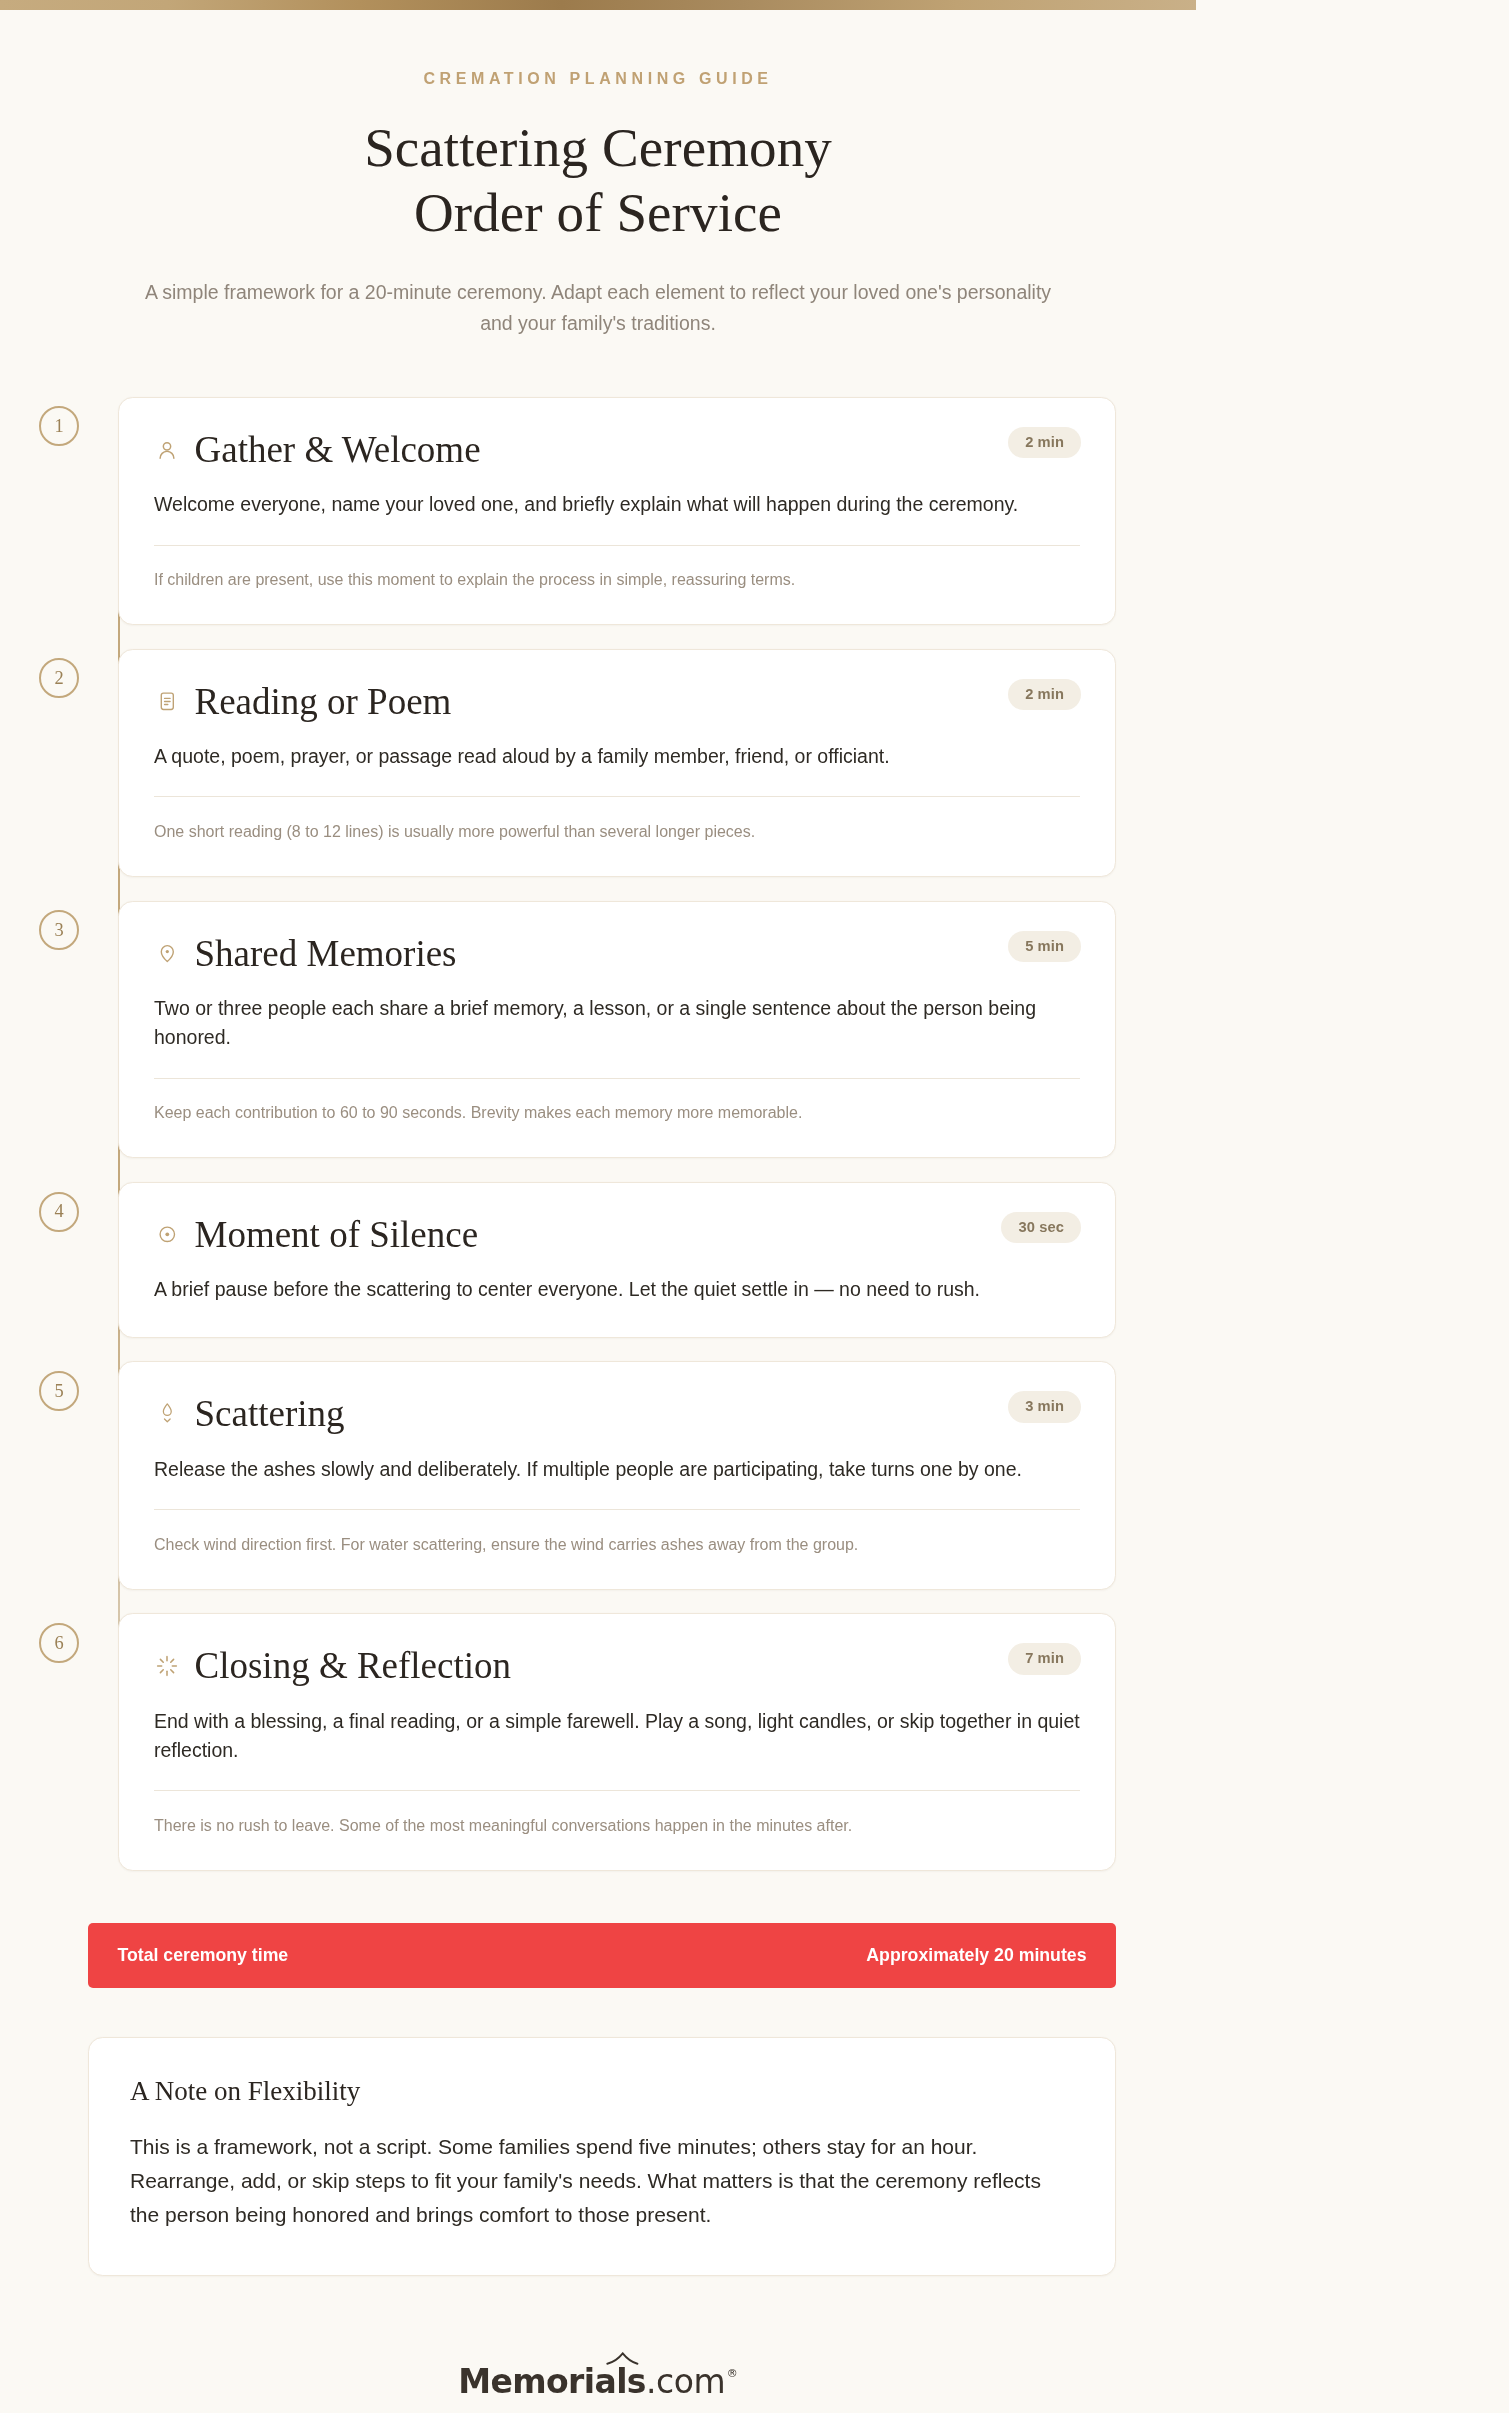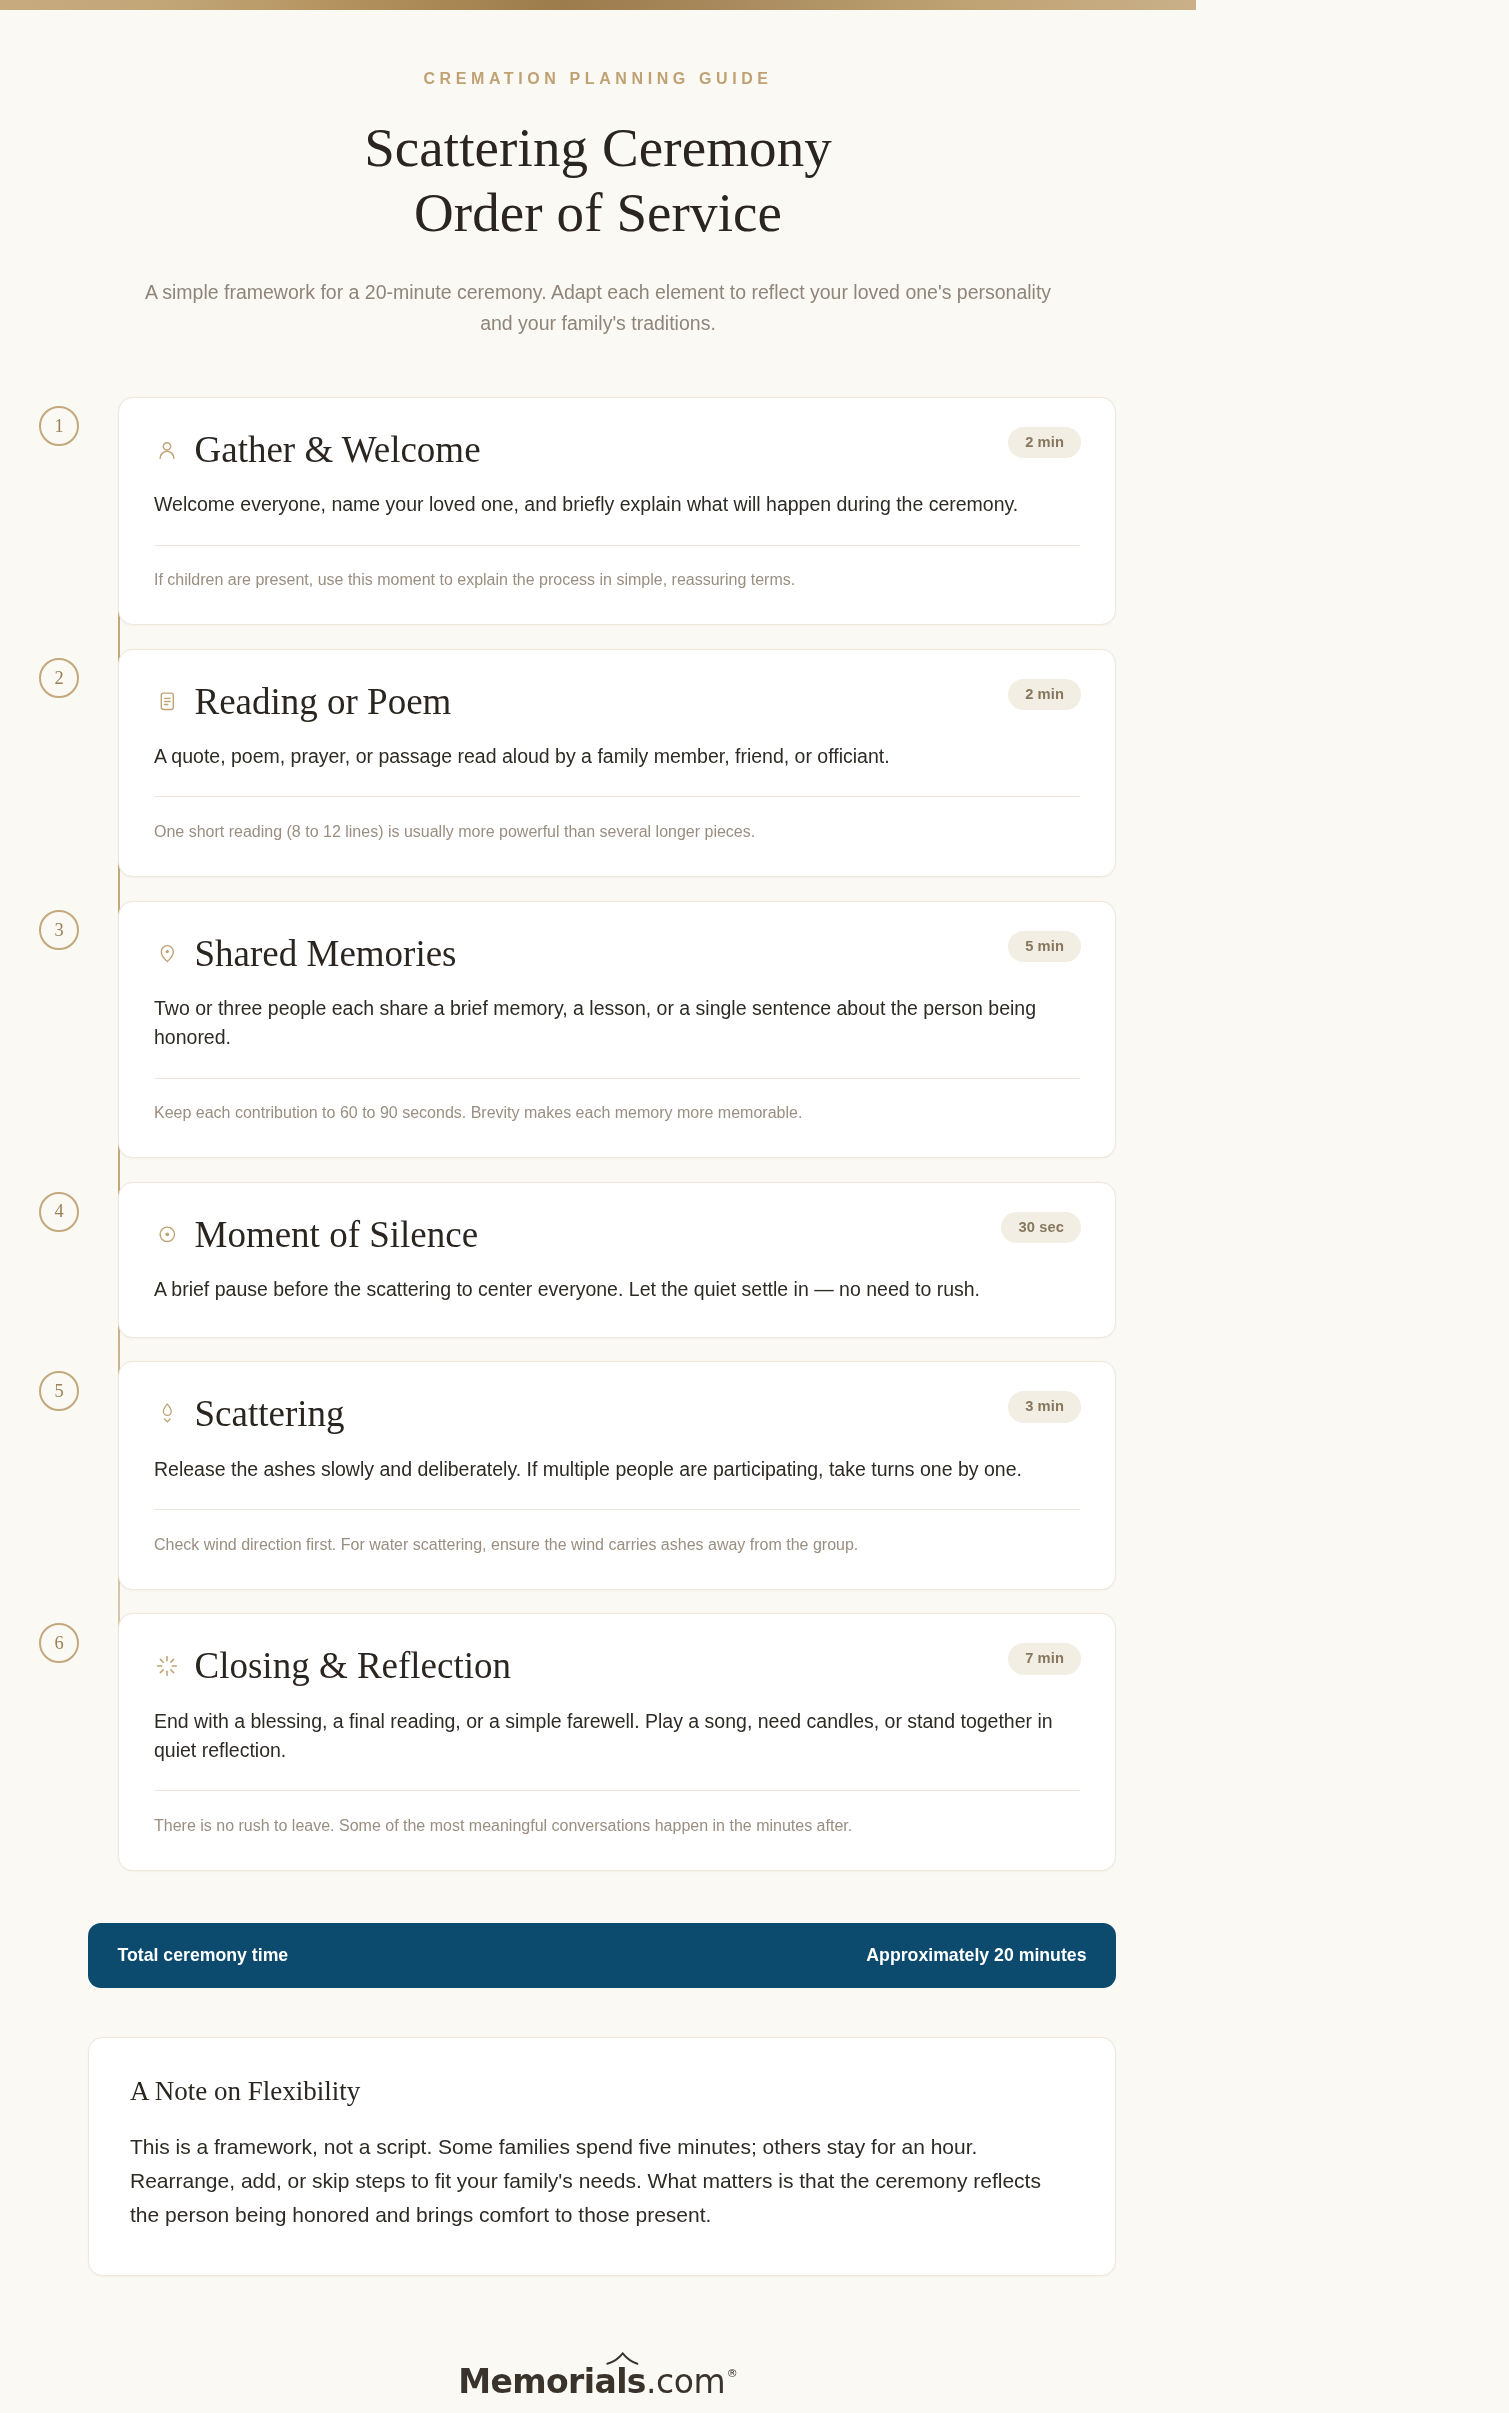--- a/index.html
+++ b/index.html
@@ -181,22 +181,22 @@
   .card-hint {
     margin-top: 23px;
     font-size: 16px;
     line-height: 1.5;
     color: #9a8e80;
   }
 
   
   .total-bar {
     margin: 43px 80px 0 88px;
-    background: #0c4a6e;
-    border-radius: 13px;
+    background: #ef4444;
+    border-radius: 5px;
     padding: 22px 29.5px;
     display: flex;
     align-items: center;
     justify-content: space-between;
     color: #ffffff;
   }
   .total-left, .total-right {
     font-size: 17.7px;
     font-weight: 700;
     line-height: 1.2;
@@ -407,21 +407,21 @@
                 <line x1="1.8" y1="12" x2="6.2" y2="12"></line>
                 <line x1="17.8" y1="12" x2="22.2" y2="12"></line>
                 <line x1="4.8" y1="4.8" x2="7.9" y2="7.9"></line>
                 <line x1="16.1" y1="16.1" x2="19.2" y2="19.2"></line>
                 <line x1="4.8" y1="19.2" x2="7.9" y2="16.1"></line>
                 <line x1="16.1" y1="7.9" x2="19.2" y2="4.8"></line>
               </svg>
           </span>
           <span class="step-title">Closing &amp; Reflection</span>
         </div>
-        <div class="card-body">End with a blessing, a final reading, or a simple farewell. Play a song, need candles, or stand together in quiet reflection.</div>
+        <div class="card-body">End with a blessing, a final reading, or a simple farewell. Play a song, light candles, or skip together in quiet reflection.</div>
         <div class="divider"></div>
         <div class="card-hint">There is no rush to leave. Some of the most meaningful conversations happen in the minutes after.</div>
       </div>
     </div>
   </div>
 
   <div class="total-bar">
     <span class="total-left">Total ceremony time</span>
     <span class="total-right">Approximately 20 minutes</span>
   </div>

